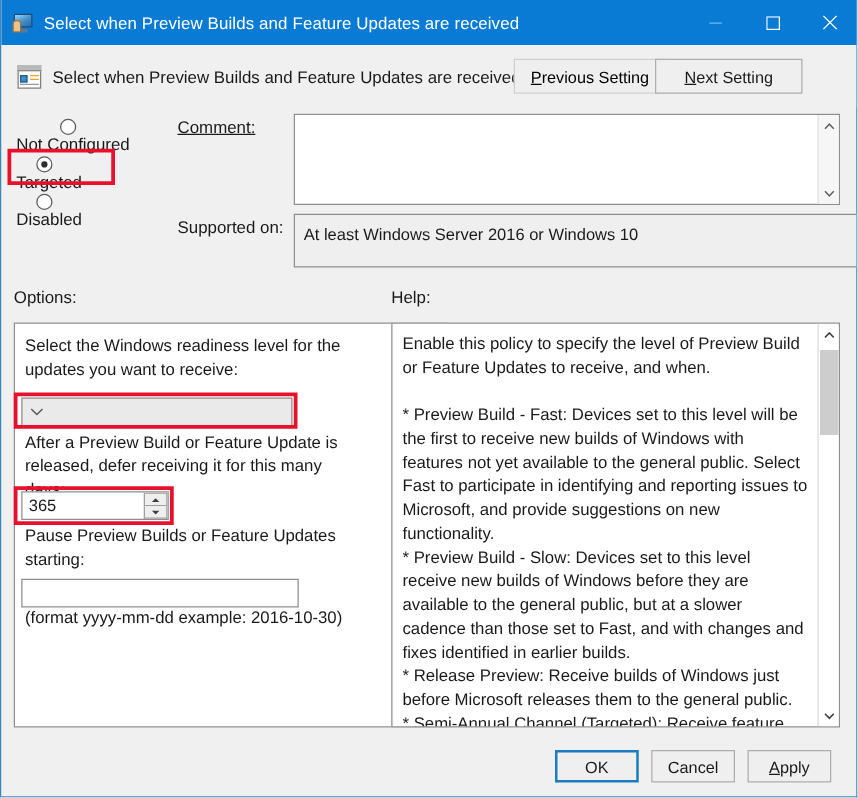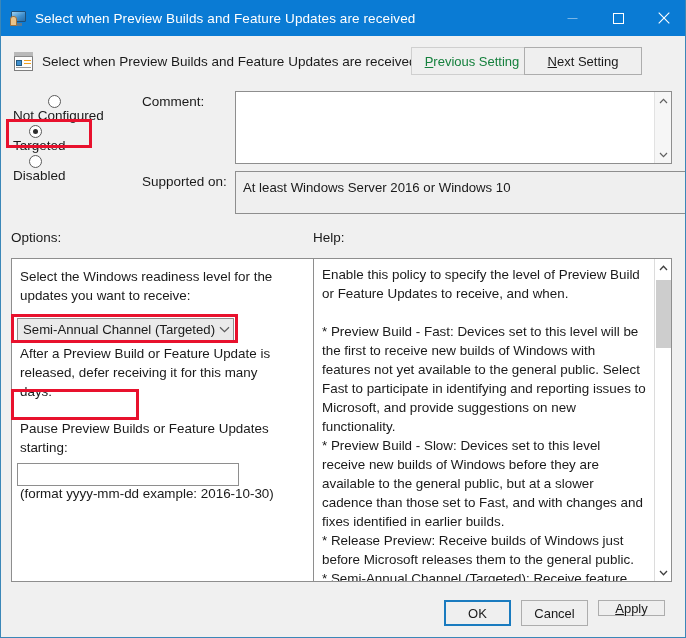--- a/index.html
+++ b/index.html
@@ -96,21 +96,21 @@
   
   .btn {
     background: #efefef;
     border: 1px solid #adadad;
     font-family: "Liberation Sans", sans-serif;
     font-size: 13px;
     color: #1a1a1a;
     display: flex; align-items: center; justify-content: center;
     cursor: default;
   }
-  .btn.disabled { color: #15803d; border-color: #cfcfcf; background: #efefef; }
+  .btn.disabled { color: #000000; border-color: #cfcfcf; background: #efefef; }
   #btn-prev-setting {
     position: absolute; left: 410px; top: 47px; width: 122px; height: 28px;
   }
   #btn-next-setting {
     position: absolute; left: 522px; top: 47px; width: 118px; height: 28px;
     left: 523px;
     text-align: center;
   }
   .ul { text-decoration: underline; }
 
@@ -138,21 +138,21 @@
     position: absolute;
     border: 3px solid #e8112d;
     pointer-events: none;
   }
   #hl-enabled  { left: 5px;  top: 119px; width: 86px;  height: 29px; }
   #hl-dropdown { left: 10px; top: 314px; width: 227px; height: 29px; }
   #hl-defer    { left: 10px; top: 389px; width: 128px; height: 31px; }
 
   
   .field-label { position: absolute; font-size: 13.5px; color: #1a1a1a; }
-  #lbl-comment { left: 141px; top: 94px; }
+  #lbl-comment { left: 141px; top: 94px; text-decoration: underline; }
   #lbl-supported { left: 141px; top: 174px; }
 
   .textbox {
     position: absolute; background: #ffffff;
     border: 1px solid #8e8e8e;
   }
   #comment-box { left: 234px; top: 91px; width: 437px; height: 73px; }
   #supported-box {
     left: 234px; top: 171px; width: 506px; height: 43px;
     background: #efefef;
@@ -260,21 +260,21 @@
 
   
   #btn-ok {
     position: absolute; left: 443px; top: 600px; width: 67px; height: 26px;
     border: 2px solid #1a7bbf; background: #efefef;
   }
   #btn-cancel {
     position: absolute; left: 520px; top: 600px; width: 67px; height: 26px;
   }
   #btn-apply {
-    position: absolute; left: 597px; top: 600px; width: 67px; height: 16px;
+    position: absolute; left: 597px; top: 600px; width: 67px; height: 26px;
   }
 </style>
 </head>
 <body>
 
 <div id="window">
 
   <div id="titlebar">
     <div id="title-icon">
       <div class="monitor-body"></div>
@@ -367,30 +367,44 @@
     </div>
   </div>
 
   <div class="field-label" id="lbl-options">Options:</div>
   <div class="field-label" id="lbl-help">Help:</div>
 
   <div id="options-panel">
     <div class="opt-text" id="opt-label-1">Select the Windows readiness level for the updates you want to receive:</div>
 
     <div id="dropdown">
-      <span id="dropdown-value">Semi-Annual Channel (Targeted)</span>
       <span id="dropdown-arrow">
         <svg width="11" height="7" viewBox="0 0 11 7">
             <path d="M1 1.2 L5.5 5.6 L10 1.2" fill="none" stroke="#5a5a5a" stroke-width="1.2"></path>
           </svg>
       </span>
     </div>
 
     <div class="opt-text" id="opt-label-2">After a Preview Build or Feature Update is released, defer receiving it for this many days:</div>
 
+    <div id="defer-spin">
+      <span id="defer-value">365</span>
+      <span id="spin-buttons">
+        <span class="spin-btn">
+          <svg width="7" height="4" viewBox="0 0 7 4">
+              <path d="M0.5 3.5 L3.5 0.5 L6.5 3.5 Z" fill="#404040"></path>
+            </svg>
+        </span>
+        <span class="spin-btn">
+          <svg width="7" height="4" viewBox="0 0 7 4">
+              <path d="M0.5 0.5 L3.5 3.5 L6.5 0.5 Z" fill="#404040"></path>
+            </svg>
+        </span>
+      </span>
+    </div>
 
     <div class="opt-text" id="opt-label-3">Pause Preview Builds or Feature Updates starting:</div>
     <div id="pause-input"></div>
     <div class="opt-text" id="opt-label-4">(format yyyy-mm-dd example: 2016-10-30)</div>
   </div>
 
   <div id="help-panel">
     <div id="help-text">Enable this policy to specify the level of Preview Build or Feature Updates to receive, and when.
 
 * Preview Build - Fast: Devices set to this level will be the first to receive new builds of Windows with features not yet available to the general public. Select Fast to participate in identifying and reporting issues to Microsoft, and provide suggestions on new functionality.

